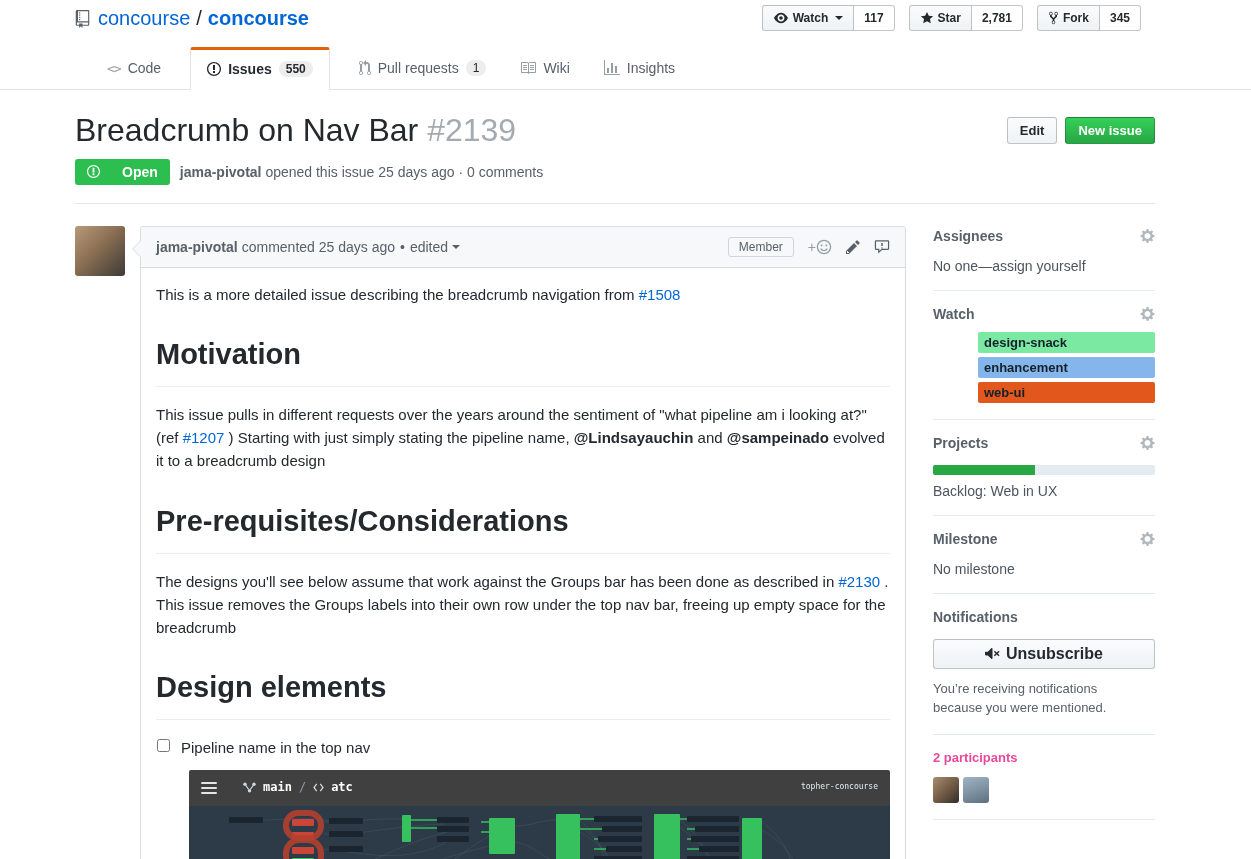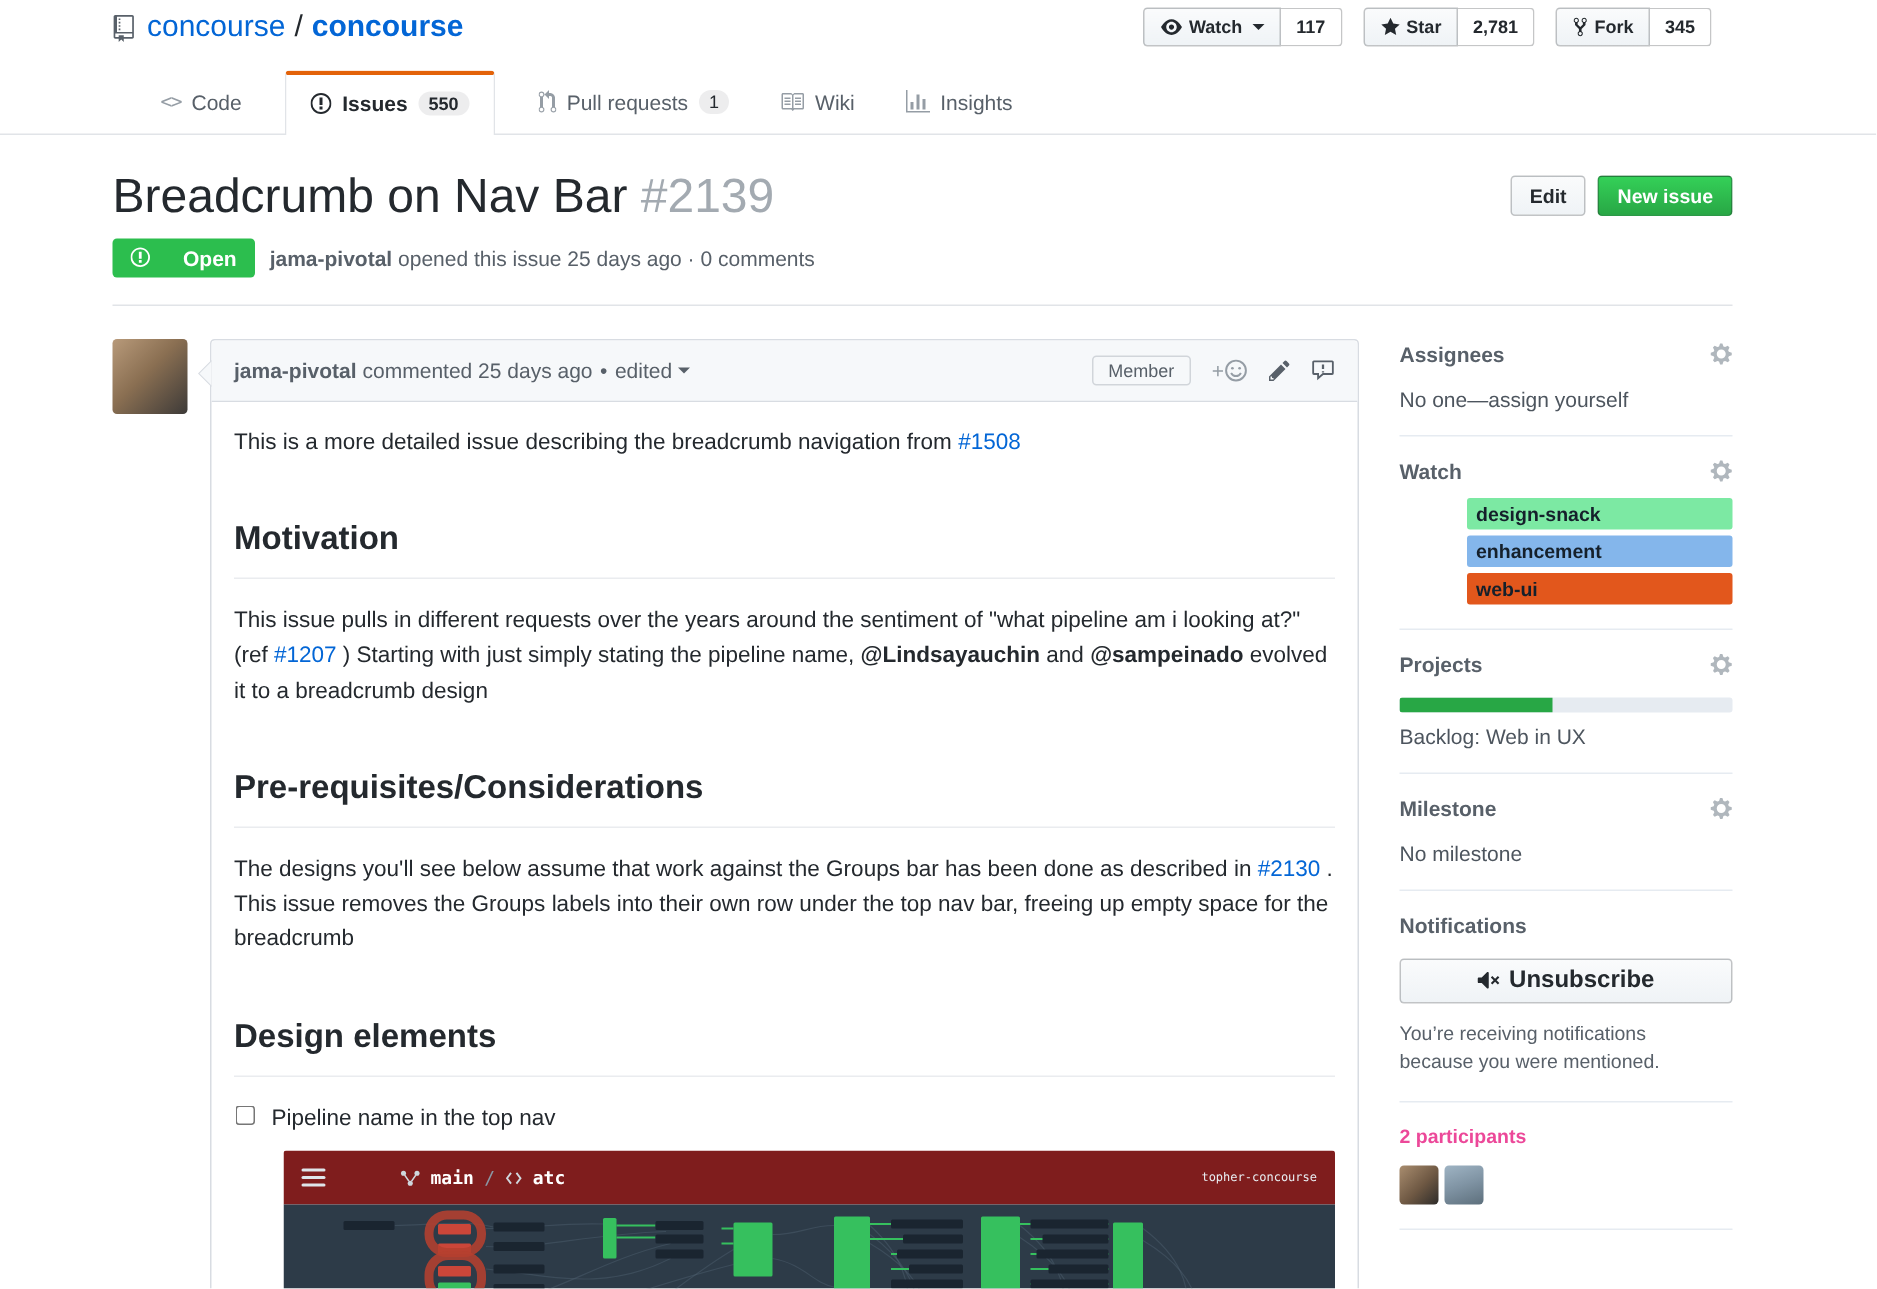--- a/index.html
+++ b/index.html
@@ -63,27 +63,27 @@
   .member-badge { border:1px solid #d1d5da; border-radius:3px; padding:2px 10px; font-size:12px; color:#586069; margin-right:14px; }
   .head-icons { display:flex; align-items:center; gap:14px; }
   .reaction-btn { display:flex; align-items:center; color:#959da5; font-size:14px; cursor:pointer; }
   .head-icons svg { fill:#586069; cursor:pointer; }
   .reaction-btn svg { fill:#959da5; }
 
   .bubble-body { padding:15px; font-size:15px; line-height:1.55; color:#24292e; }
   .bubble-body p { margin-bottom:16px; }
   .bubble-body a { color:#0366d6; text-decoration:none; }
   .bubble-body .mention { font-weight:bold; color:#24292e; text-decoration:none; }
-  .md-h1 { font-size:22px; font-weight:bold; padding-bottom:9px; border-bottom:1px solid #eaecef; margin:36px 0 16px; }
+  .md-h1 { font-size:29px; font-weight:bold; padding-bottom:9px; border-bottom:1px solid #eaecef; margin:26px 0 16px; }
   .task-item { position:relative; padding-left:25px; margin-top:4px; }
   .task-item input { position:absolute; left:1px; top:3px; }
 
   
   .embed { width:701px; margin:10px 0 0 8px; border-radius:2px; overflow:hidden; }
-  .embed-nav { height:36px; background:#7f1d1d; display:flex; align-items:center; padding:0 12px; color:#fff;gap:24px; }
+  .embed-nav { height:36px; background:#404040; display:flex; align-items:center; padding:0 12px; color:#fff; }
   .hamburger { width:16px; display:flex; flex-direction:column; gap:3px; margin-right:26px; cursor:pointer; }
   .hamburger span { height:2px; background:#dfe5ea; border-radius:1px; }
   .embed-crumb { display:flex; align-items:center; gap:7px; font-family:"DejaVu Sans Mono", monospace; font-size:12px; font-weight:bold; }
   .embed-crumb .crumb-sep { color:#8b98a5; font-weight:normal; }
   .embed-crumb svg { fill:#cfd7dd; }
   .embed-cluster { margin-left:auto; font-family:"DejaVu Sans Mono", monospace; font-size:8px; color:#e8edf1; }
   .embed-body { background:#2d3b48; }
 
   
   .sb-section { padding:15px 0 16px; border-bottom:1px solid #e6ebf1; font-size:14px; }

